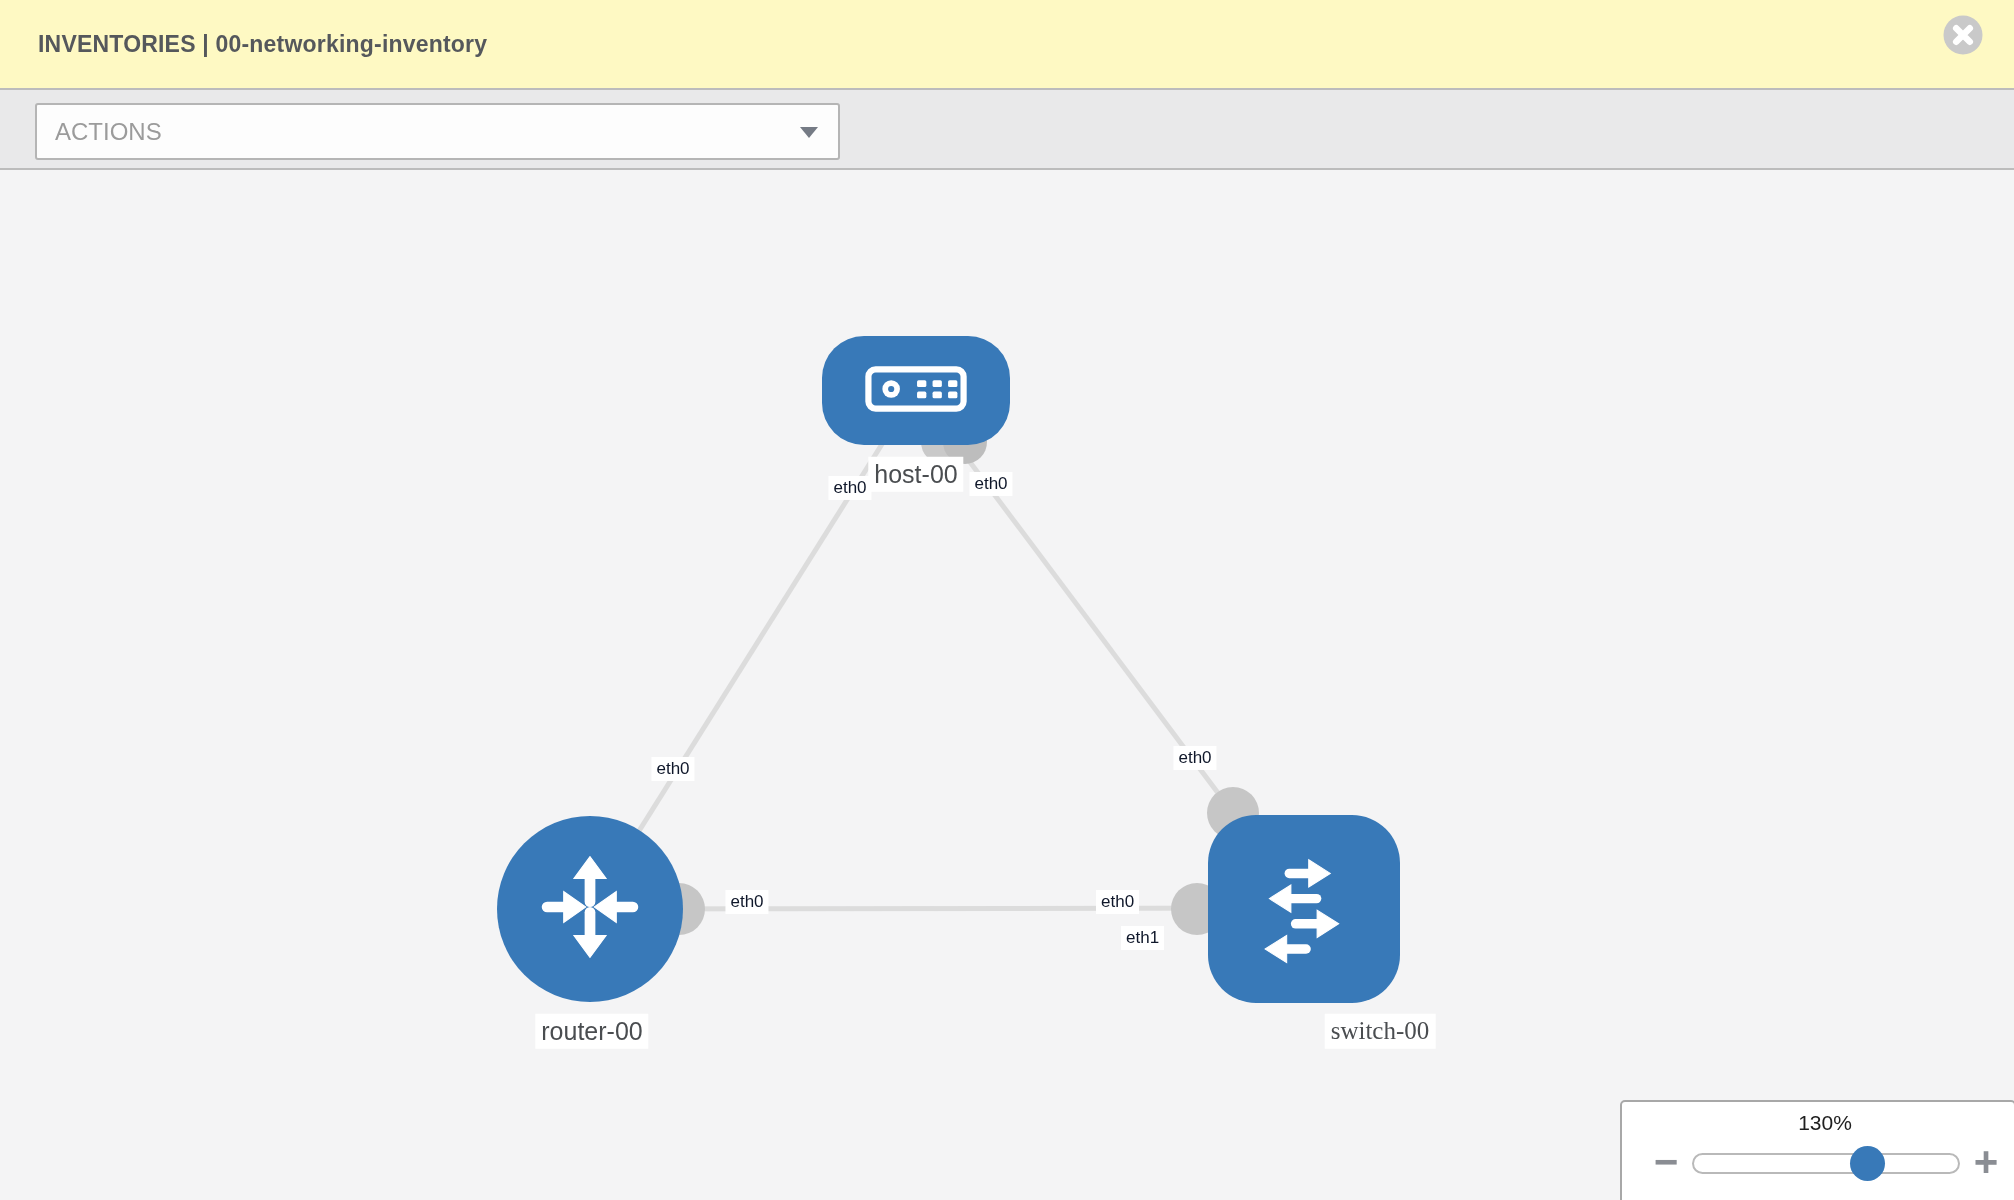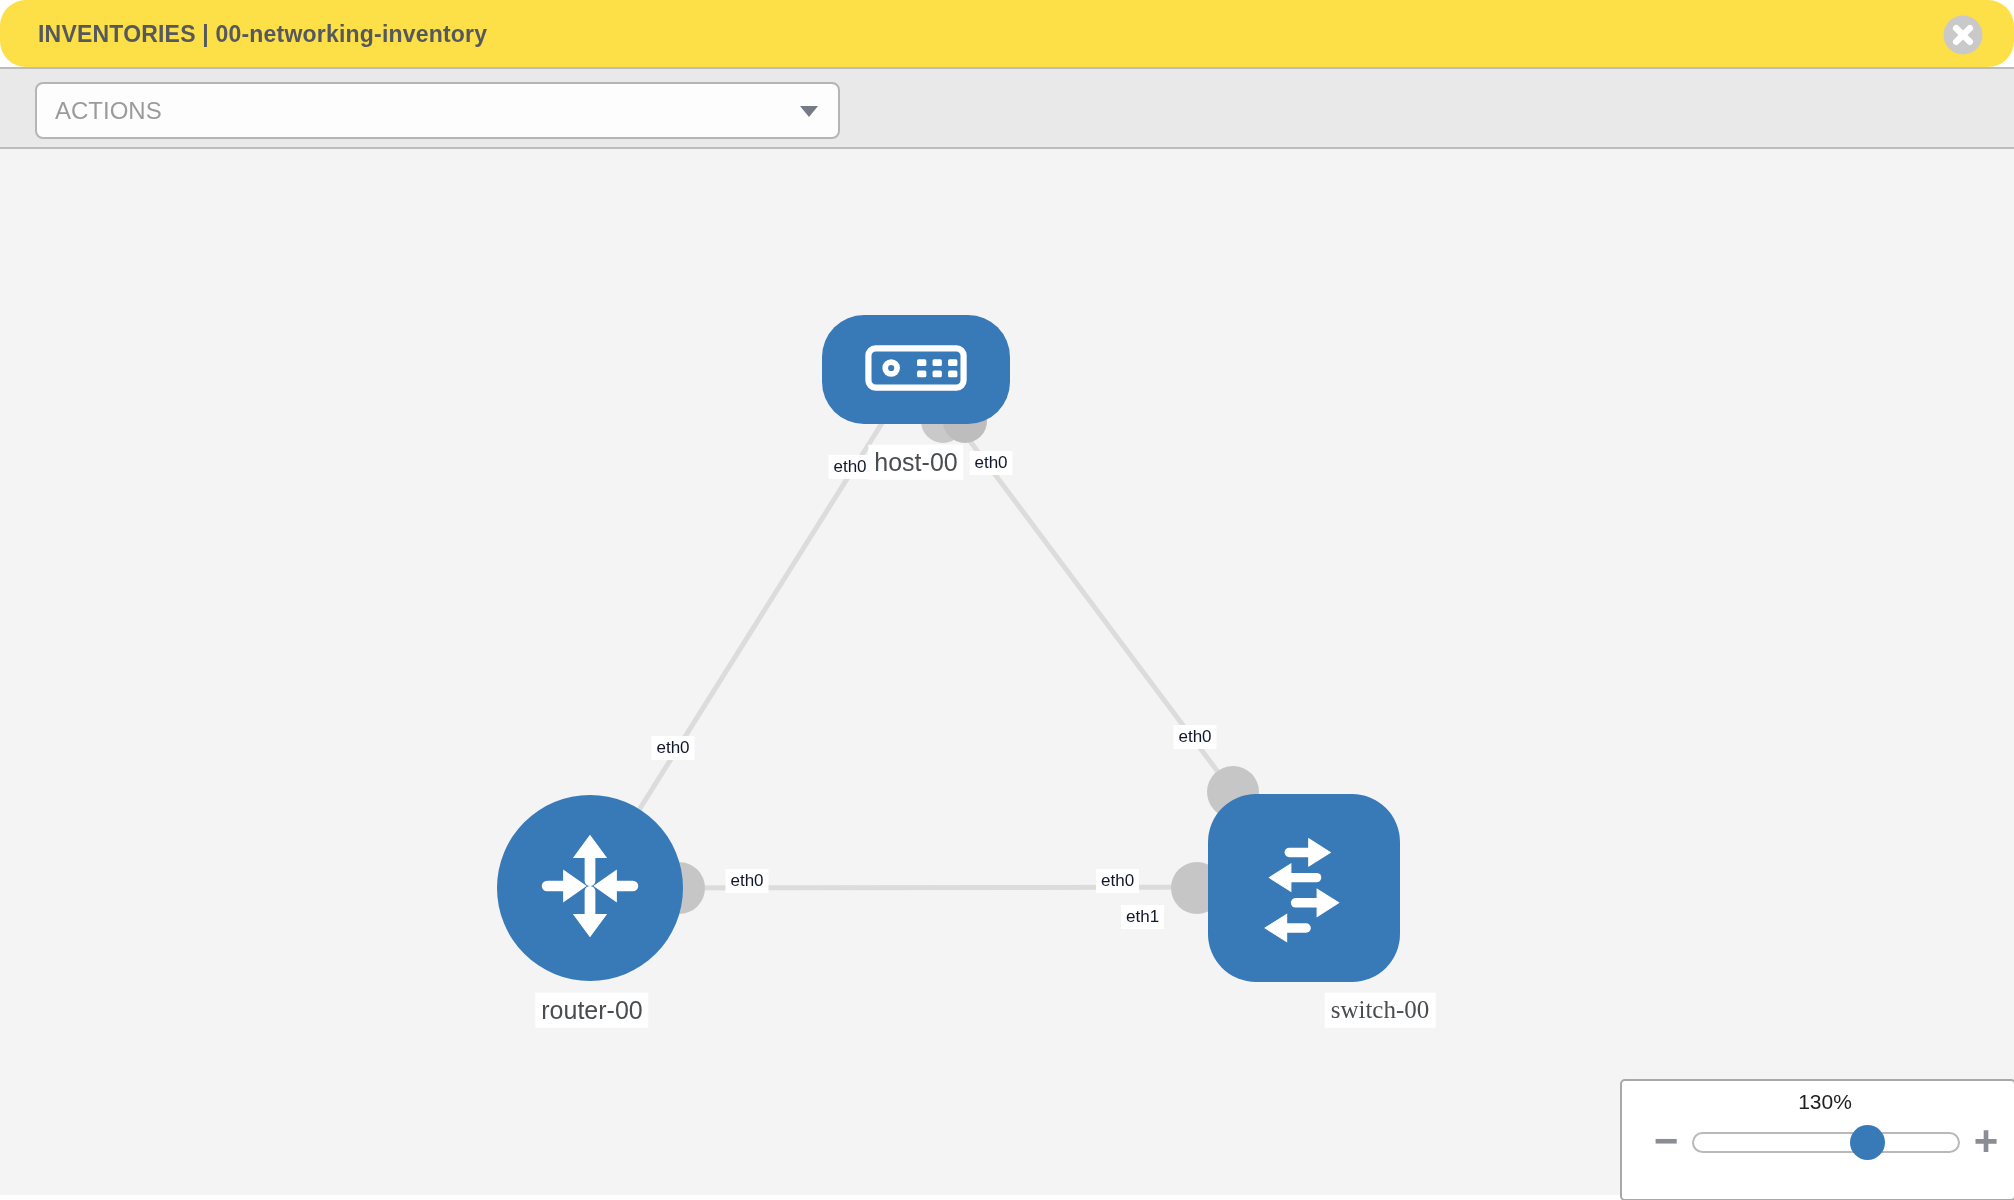--- a/index.html
+++ b/index.html
@@ -1,30 +1,30 @@
 <!DOCTYPE html>
 <html><head>
 <meta charset="utf-8">
 <style>
   * { margin:0; padding:0; box-sizing:border-box; }
   html,body { width:2014px; height:1200px; overflow:hidden;
     font-family:"Liberation Sans","DejaVu Sans",sans-serif; background:#fff; }
 
   
-  .header { position:relative; width:100%; height:67px; background:#fde047;border-radius:26px; }
+  .header { position:relative; width:100%; height:88px; background:#fef9c3; }
   .page-title { position:absolute; left:38px; top:50%; transform:translateY(-50%);
     font-size:23px; font-weight:700; color:#55585c; letter-spacing:.2px; }
   .close-btn { position:absolute; right:31px; top:15px; width:40px; height:40px;
     cursor:pointer; border:none; background:transparent; padding:0; }
 
   
   .toolbar { position:relative; width:100%; height:82px; background:#e9e9ea;
     border-top:2px solid #bcbcbc; border-bottom:2px solid #bcbcbc; }
   .select-box { position:absolute; top:13px; height:57px; background:#fdfdfd;
-    border:2px solid #b5b5b5; border-radius:8px; cursor:pointer; }
+    border:2px solid #b5b5b5; border-radius:3px; cursor:pointer; }
   .select-box .sel-label { position:absolute; left:18px; top:50%; transform:translateY(-50%);
     font-size:24px; color:#9b9b9b; }
   .chevron { position:absolute; right:20px; top:50%; margin-top:-5px; width:0; height:0;
     border-left:9px solid transparent; border-right:9px solid transparent;
     border-top:11px solid #757b85; }
   .actions-box { left:35px; width:805px; }
   .search-box  { left:1183px; width:796px; }
   .tool-icon-btn { position:absolute; top:91px; width:44px; height:44px; border:none;
     background:transparent; cursor:pointer; padding:0; }
   .wrench-pos { left:1043px; }
@@ -159,21 +159,21 @@
           <polygon points="27,52 47.5,39 47.5,65" stroke-width="1"></polygon>
           <line x1="52" y1="76" x2="74" y2="76" stroke-width="9"></line>
           <polygon points="93,76 72.5,63 72.5,89" stroke-width="1"></polygon>
           <line x1="62" y1="100" x2="42" y2="100" stroke-width="9"></line>
           <polygon points="23,100 43.5,87 43.5,113" stroke-width="1"></polygon>
         </g>
       </svg>
     </span>
   </div>
 
-  <div class="chip node-label" style="left:916px; top:304px;margin-top:9px;">host-00</div>
+  <div class="chip node-label" style="left:916px; top:304px;">host-00</div>
   <div class="chip node-label" style="left:592px; top:861px;">router-00</div>
   <div class="chip node-label" style="left:1380px; top:861px;font-family:Liberation Serif, serif;">switch-00</div>
 
   <div class="chip" style="left:850px; top:318px;">eth0</div>
   <div class="chip" style="left:991px; top:314px;">eth0</div>
   <div class="chip" style="left:673px; top:599px;">eth0</div>
   <div class="chip" style="left:1195px; top:588px;">eth0</div>
   <div class="chip" style="left:747px; top:732px;">eth0</div>
 
   <div class="chip chip-fixed" style="left:1096px; top:732px;">eth0</div>

